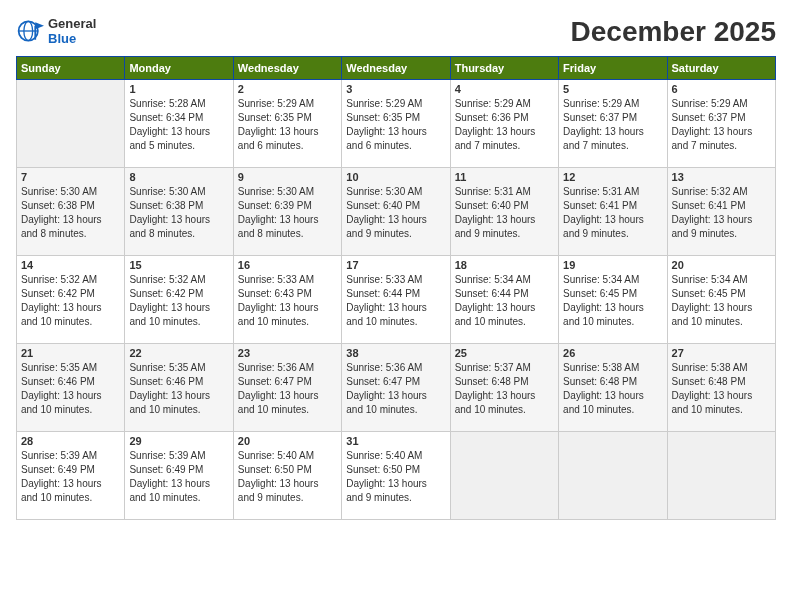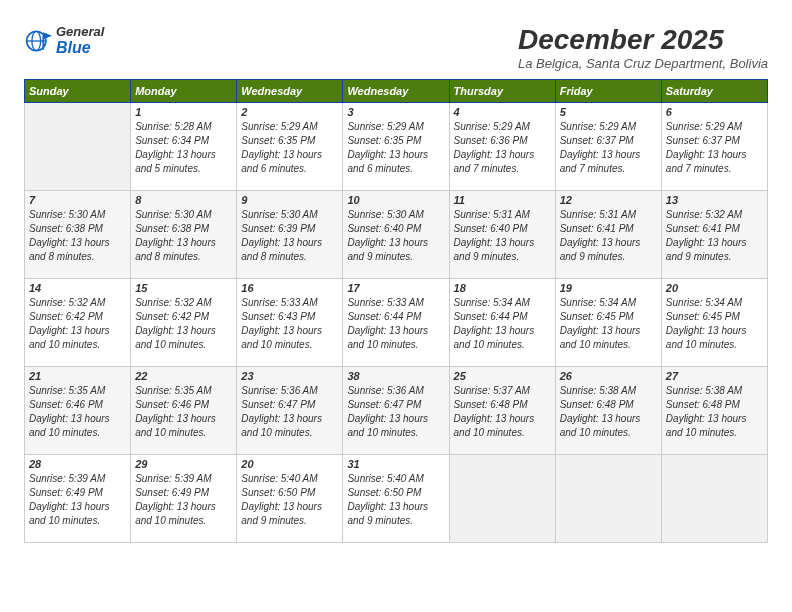--- a/index.html
+++ b/index.html
@@ -6,24 +6,23 @@
     body {
       font-family: Arial, sans-serif;
       background: #fff;
       width: 792px;
       height: 612px;
       overflow: hidden;
     }
     .page {
       width: 792px;
       height: 612px;
-      padding: 24px;
+      padding: 16px;
       display: flex;
       flex-direction: column;
-      font-style: italic;
     }
     .header {
       display: flex;
       justify-content: space-between;
       align-items: flex-start;
       margin-bottom: 8px;
     }
     .logo {
       display: flex;
       align-items: center;
@@ -103,26 +102,25 @@
 
         <circle cx="14" cy="16" r="11" fill="none" stroke="#1565c0" stroke-width="2"></circle>
         <ellipse cx="14" cy="16" rx="5" ry="11" fill="none" stroke="#1565c0" stroke-width="1.5"></ellipse>
         <line x1="3" y1="16" x2="25" y2="16" stroke="#1565c0" stroke-width="1.5"></line>
 
         <polygon points="22,6 32,10 22,14" fill="#1565c0"></polygon>
         <line x1="22" y1="10" x2="22" y2="26" stroke="#1565c0" stroke-width="2"></line>
       </svg>
       <div>
         <div style="font-size:13px;font-weight:bold;color:#333;">General</div>
-        <div style="font-size:16px;font-weight:bold;color:#1565c0;">Blue</div>
+        <div style="font-size:13px;font-weight:bold;color:#1565c0;">Blue</div>
       </div>
     </div>
     <div class="title-block">
       <div class="month-title">December 2025</div>
-      <div class="location">La Belgica, Santa Cruz Department, Bolivia</div>
     </div>
   </div>
 
   <table>
     <thead>
       <tr>
       <th>Sunday</th>
           <th>Monday</th>
           <th>Wednesday</th>
           <th>Wednesday</th>

